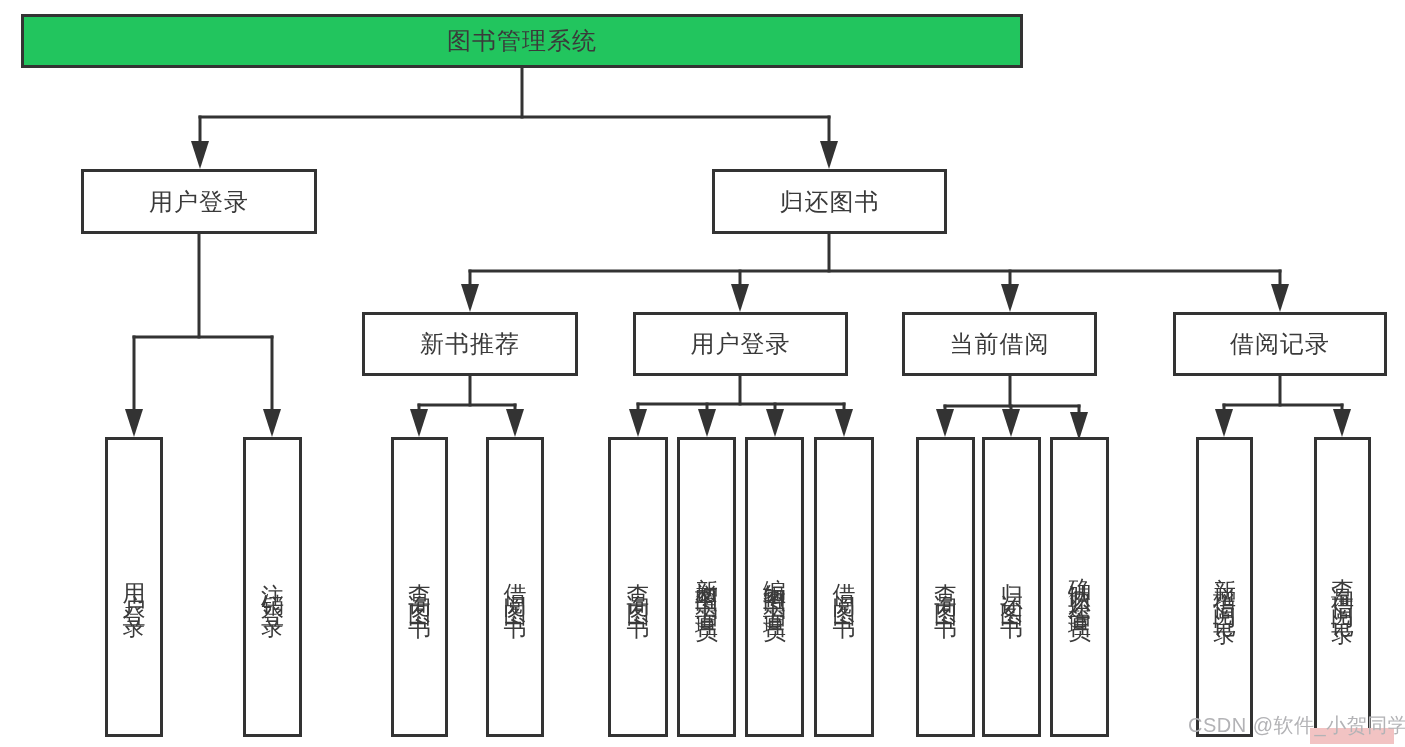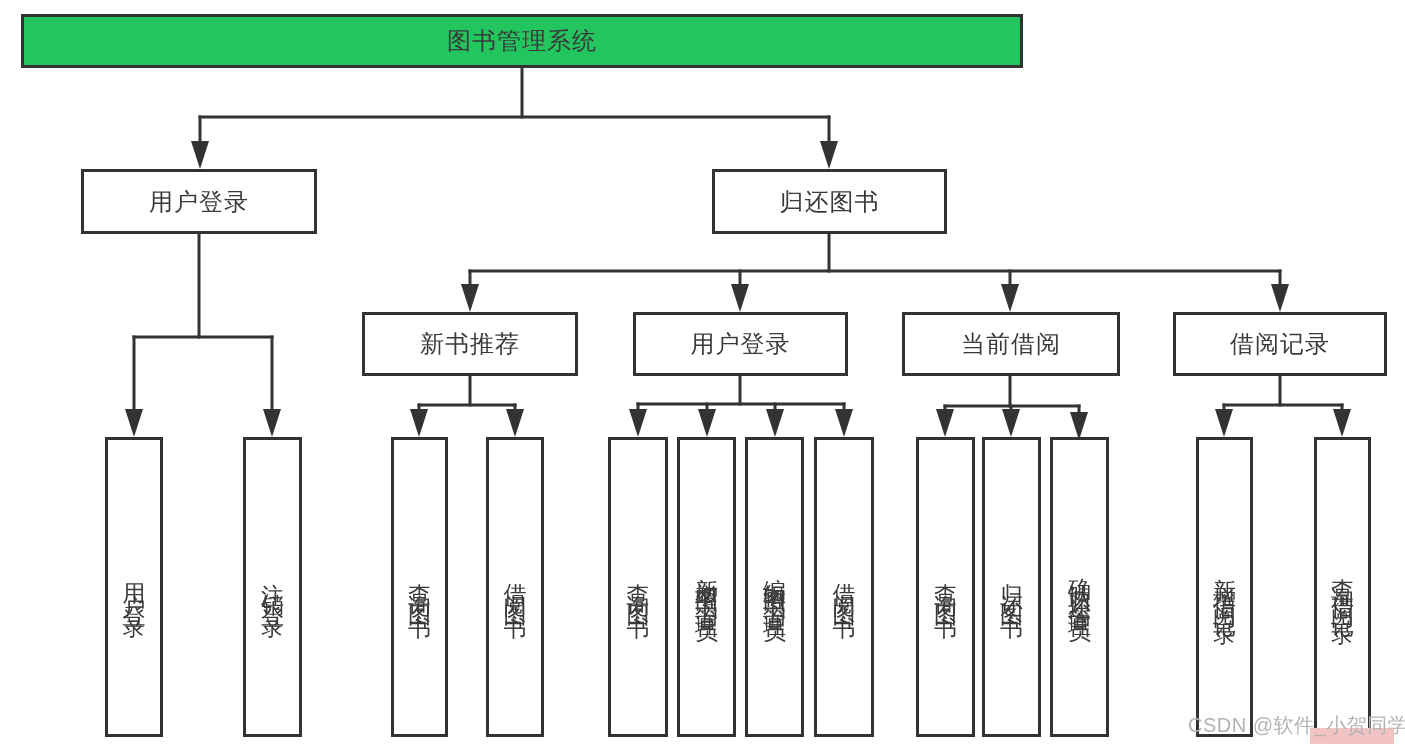--- a/index.html
+++ b/index.html
@@ -64,21 +64,21 @@
     </div>
     <div class="node h" style="left: 712px; top: 169px; width: 235px; height: 65px; border-color: rgb(51, 51, 51); background: rgb(255, 255, 255); color: rgb(58, 58, 58);">
       <span>归还图书</span>
     </div>
     <div class="node h" style="left: 362px; top: 312px; width: 216px; height: 64px; border-color: rgb(51, 51, 51); background: rgb(255, 255, 255); color: rgb(58, 58, 58);">
       <span>新书推荐</span>
     </div>
     <div class="node h" style="left: 633px; top: 312px; width: 215px; height: 64px; border-color: rgb(51, 51, 51); background: rgb(255, 255, 255); color: rgb(58, 58, 58);">
       <span>用户登录</span>
     </div>
-    <div class="node h" style="left: 902px; top: 312px; width: 218px; height: 64px; border-color: rgb(51, 51, 51); background: rgb(255, 255, 255); color: rgb(58, 58, 58);">
+    <div class="node h" style="left: 902px; top: 312px; width: 195px; height: 64px; border-color: rgb(51, 51, 51); background: rgb(255, 255, 255); color: rgb(58, 58, 58);">
       <span>当前借阅</span>
     </div>
     <div class="node h" style="left: 1173px; top: 312px; width: 214px; height: 64px; border-color: rgb(51, 51, 51); background: rgb(255, 255, 255); color: rgb(58, 58, 58);">
       <span>借阅记录</span>
     </div>
     <div class="node v ls-a" style="left: 105px; top: 437px; width: 58px; height: 300px; border-color: rgb(51, 51, 51); background: rgb(255, 255, 255); color: rgb(58, 58, 58);">
       <span>用户登录</span>
     </div>
     <div class="node v ls-a" style="left: 243px; top: 437px; width: 59px; height: 300px; border-color: rgb(51, 51, 51); background: rgb(255, 255, 255); color: rgb(58, 58, 58);">
       <span>注销登录</span>

